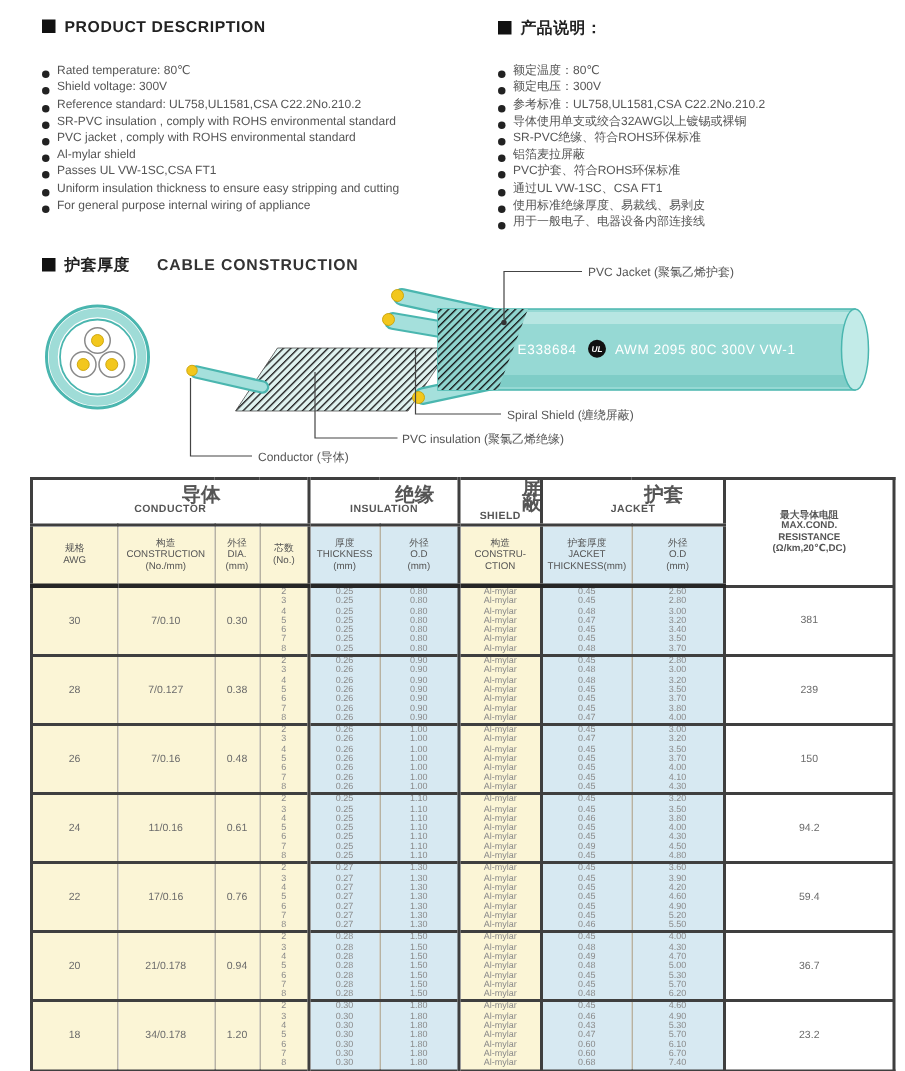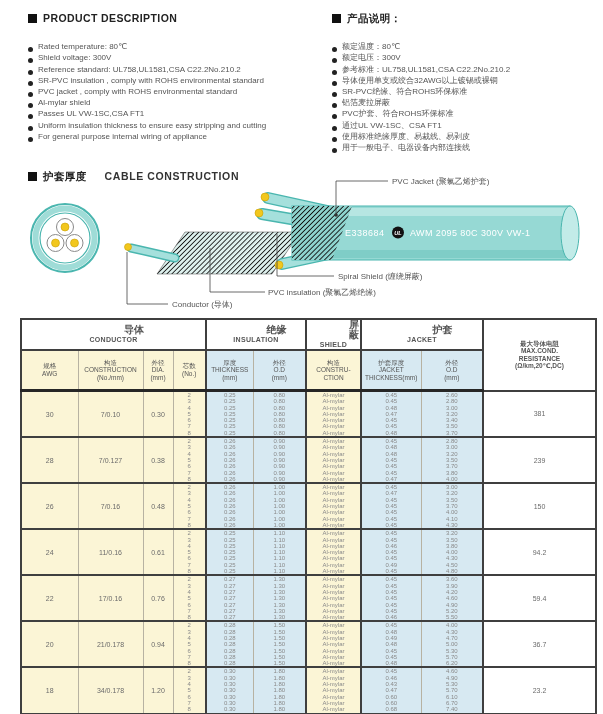--- a/index.html
+++ b/index.html
@@ -20,21 +20,21 @@
   #tbl-wrap{position:absolute;left:20px;top:318px;width:577px;}
   table{border-collapse:collapse;table-layout:fixed;width:575px;border:2px solid #3f3f3f;}
   th,td{padding:0;border-left:1px solid #b7b2a2;text-align:center;vertical-align:middle;overflow:hidden;}
   .hl{border-left:2px solid #3f3f3f;}
   tr.grow th{height:26px;background:#fff;border-bottom:2px solid #3f3f3f;}
   tr.crow th{height:38px;border-bottom:3px solid #262626;font-weight:normal;}
   tbody tr{border-top:2px solid #3f3f3f;}
   tbody tr:first-child{border-top:none;}
   .cream{background:#FBF5D6;}
   .blue{background:#D7E9F2;}
-  .g-zh{font-size:10px;color:#555;line-height:10px;padding-left:41px;}
+  .g-zh{font-size:13px;color:#555;line-height:10px;padding-left:41px;}
   .g-en{font-size:7px;color:#555;line-height:9px;letter-spacing:.3px;}
   .c-line{font-size:6.5px;color:#555;line-height:7.6px;}
   .rhead{background:#fff;}
   .single{font-size:7px;color:#6b6b6b;}
   .stack div{font-size:6px;line-height:6.3px;color:#8a8a8a;}
   .res{font-size:7px;color:#6b6b6b;background:#fff;}
 </style>
 </head>
 <body>
 

